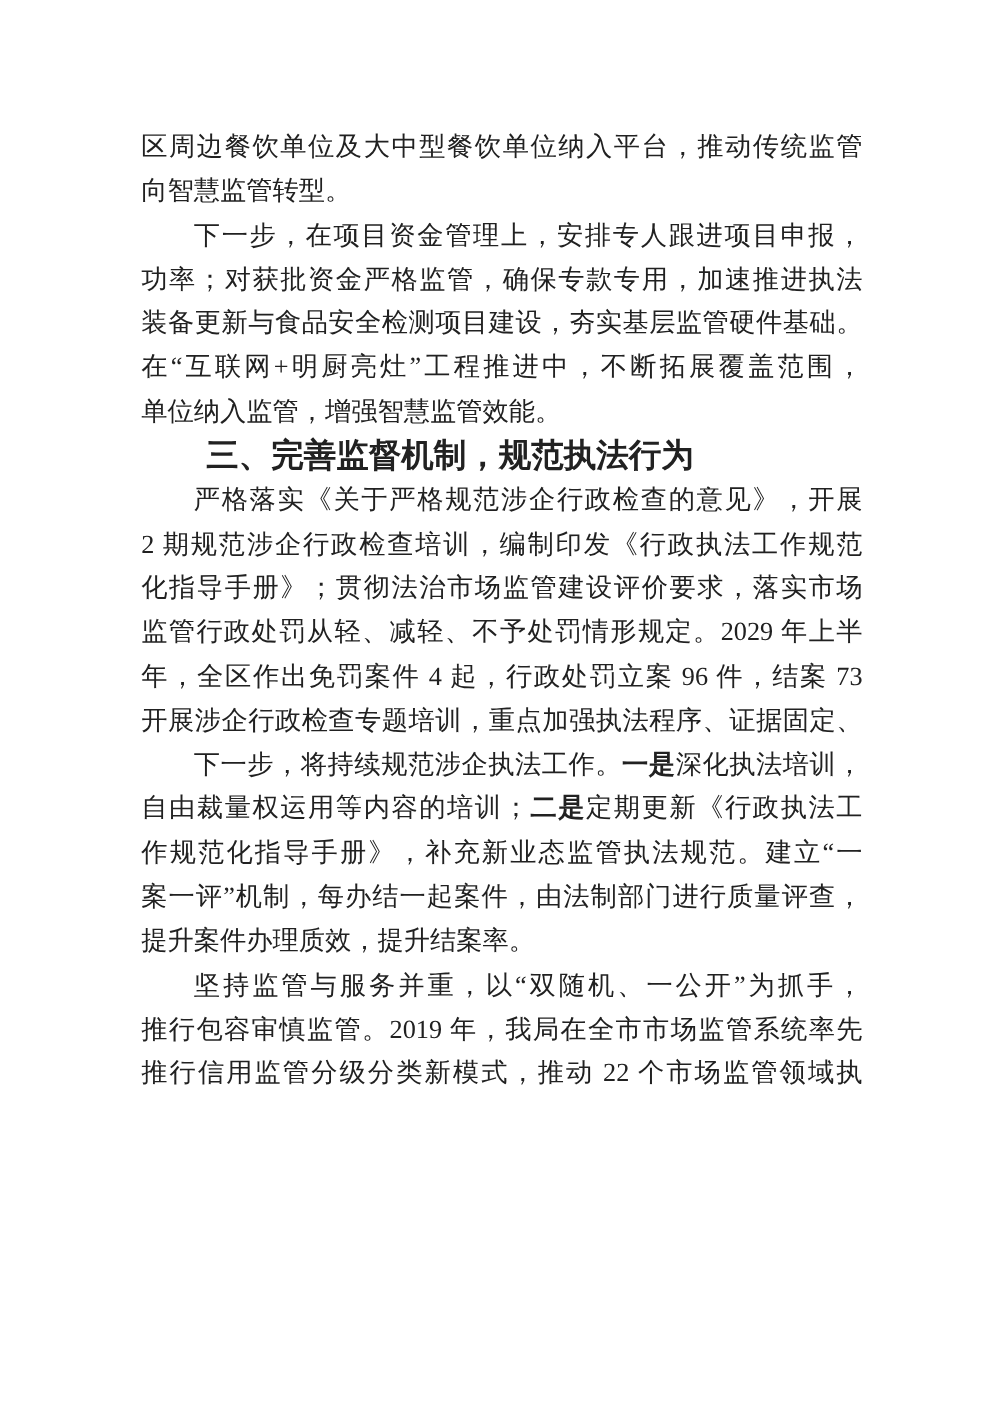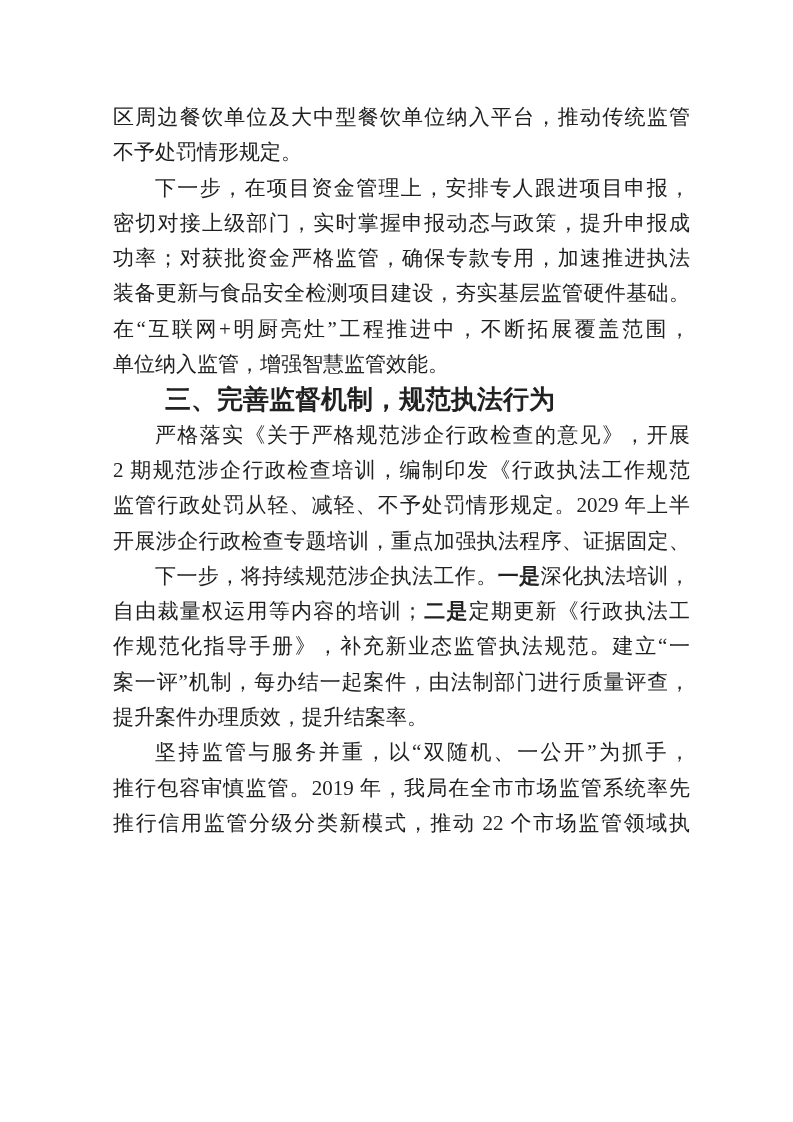--- a/index.html
+++ b/index.html
@@ -32,31 +32,32 @@
     font-size:26px;
   }
   .b { font-weight:bold; }
 </style>
 </head>
 <body>
 
 <div class="page" style="background: rgb(255, 255, 255); color: rgb(33, 33, 33);">
   <div class="content">
       <div class="line just"><span>区周边餐饮单位及大中型餐饮单位纳入平台，推动传统监管</span></div>
-      <div class="line"><span>不予处罚情形规定。</span></div>
+      <div class="line"><span>向智慧监管转型。</span></div>
       <div class="line just ind"><span>下一步，在项目资金管理上，安排专人跟进项目申报，</span></div>
-      <div class="line just"><span>密切对接上级部门，实时掌握申报动态与政策，提升申报成</span></div>
       <div class="line just"><span>功率；对获批资金严格监管，确保专款专用，加速推进执法</span></div>
       <div class="line just"><span>装备更新与食品安全检测项目建设，夯实基层监管硬件基础。</span></div>
       <div class="line just"><span>在“互联网+明厨亮灶”工程推进中，不断拓展覆盖范围，</span></div>
       <div class="line"><span>单位纳入监管，增强智慧监管效能。</span></div>
       <div class="line heading ind"><span>三、完善监督机制，规范执法行为</span></div>
       <div class="line just ind"><span>严格落实《关于严格规范涉企行政检查的意见》，开展</span></div>
       <div class="line just"><span>2 期规范涉企行政检查培训，编制印发《行政执法工作规范</span></div>
+      <div class="line just"><span>化指导手册》；贯彻法治市场监管建设评价要求，落实市场</span></div>
       <div class="line just"><span>监管行政处罚从轻、减轻、不予处罚情形规定。2029 年上半</span></div>
+      <div class="line just"><span>年，全区作出免罚案件 4 起，行政处罚立案 96 件，结案 73</span></div>
       <div class="line just"><span>开展涉企行政检查专题培训，重点加强执法程序、证据固定、</span></div>
       <div class="line just ind"><span>下一步，将持续规范涉企执法工作。</span><span class="b">一是</span><span>深化执法培训，</span></div>
       <div class="line just"><span>自由裁量权运用等内容的培训；</span><span class="b">二是</span><span>定期更新《行政执法工</span></div>
       <div class="line just"><span>作规范化指导手册》，补充新业态监管执法规范。建立“一</span></div>
       <div class="line just"><span>案一评”机制，每办结一起案件，由法制部门进行质量评查，</span></div>
       <div class="line"><span>提升案件办理质效，提升结案率。</span></div>
       <div class="line just ind"><span>坚持监管与服务并重，以“双随机、一公开”为抓手，</span></div>
       <div class="line just"><span>推行包容审慎监管。2019 年，我局在全市市场监管系统率先</span></div>
       <div class="line just"><span>推行信用监管分级分类新模式，推动 22 个市场监管领域执</span></div>
     </div>

